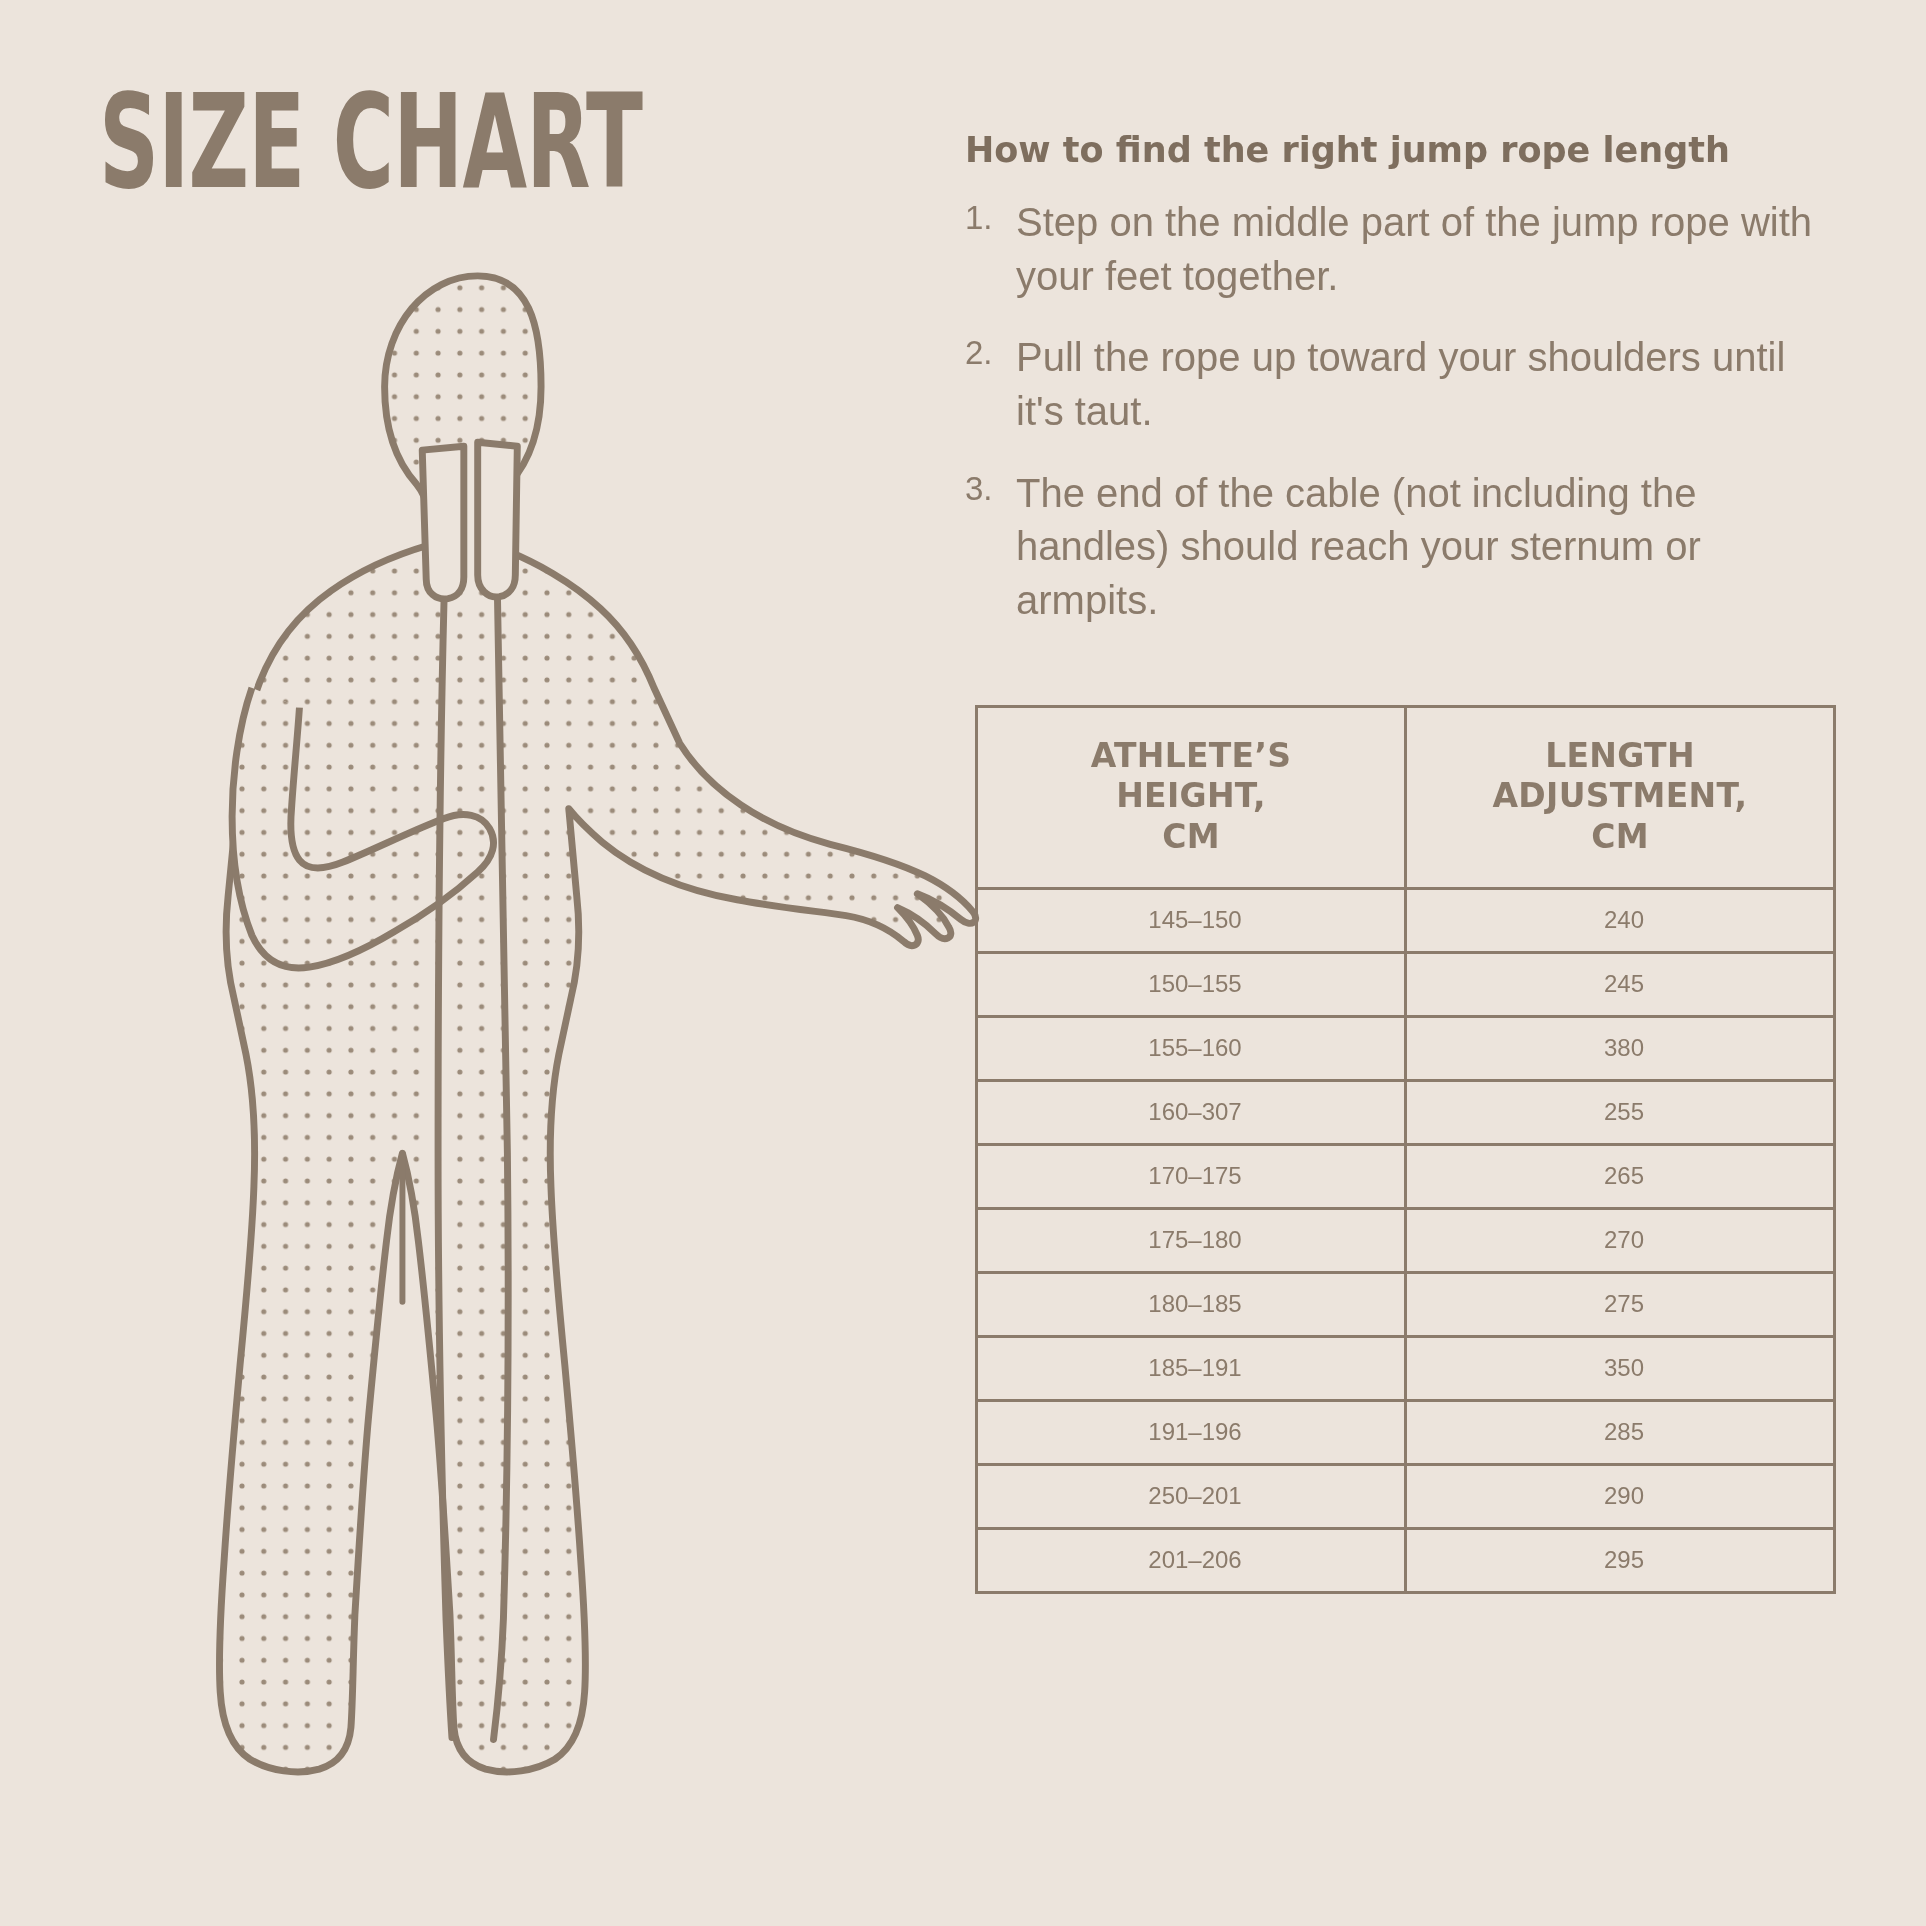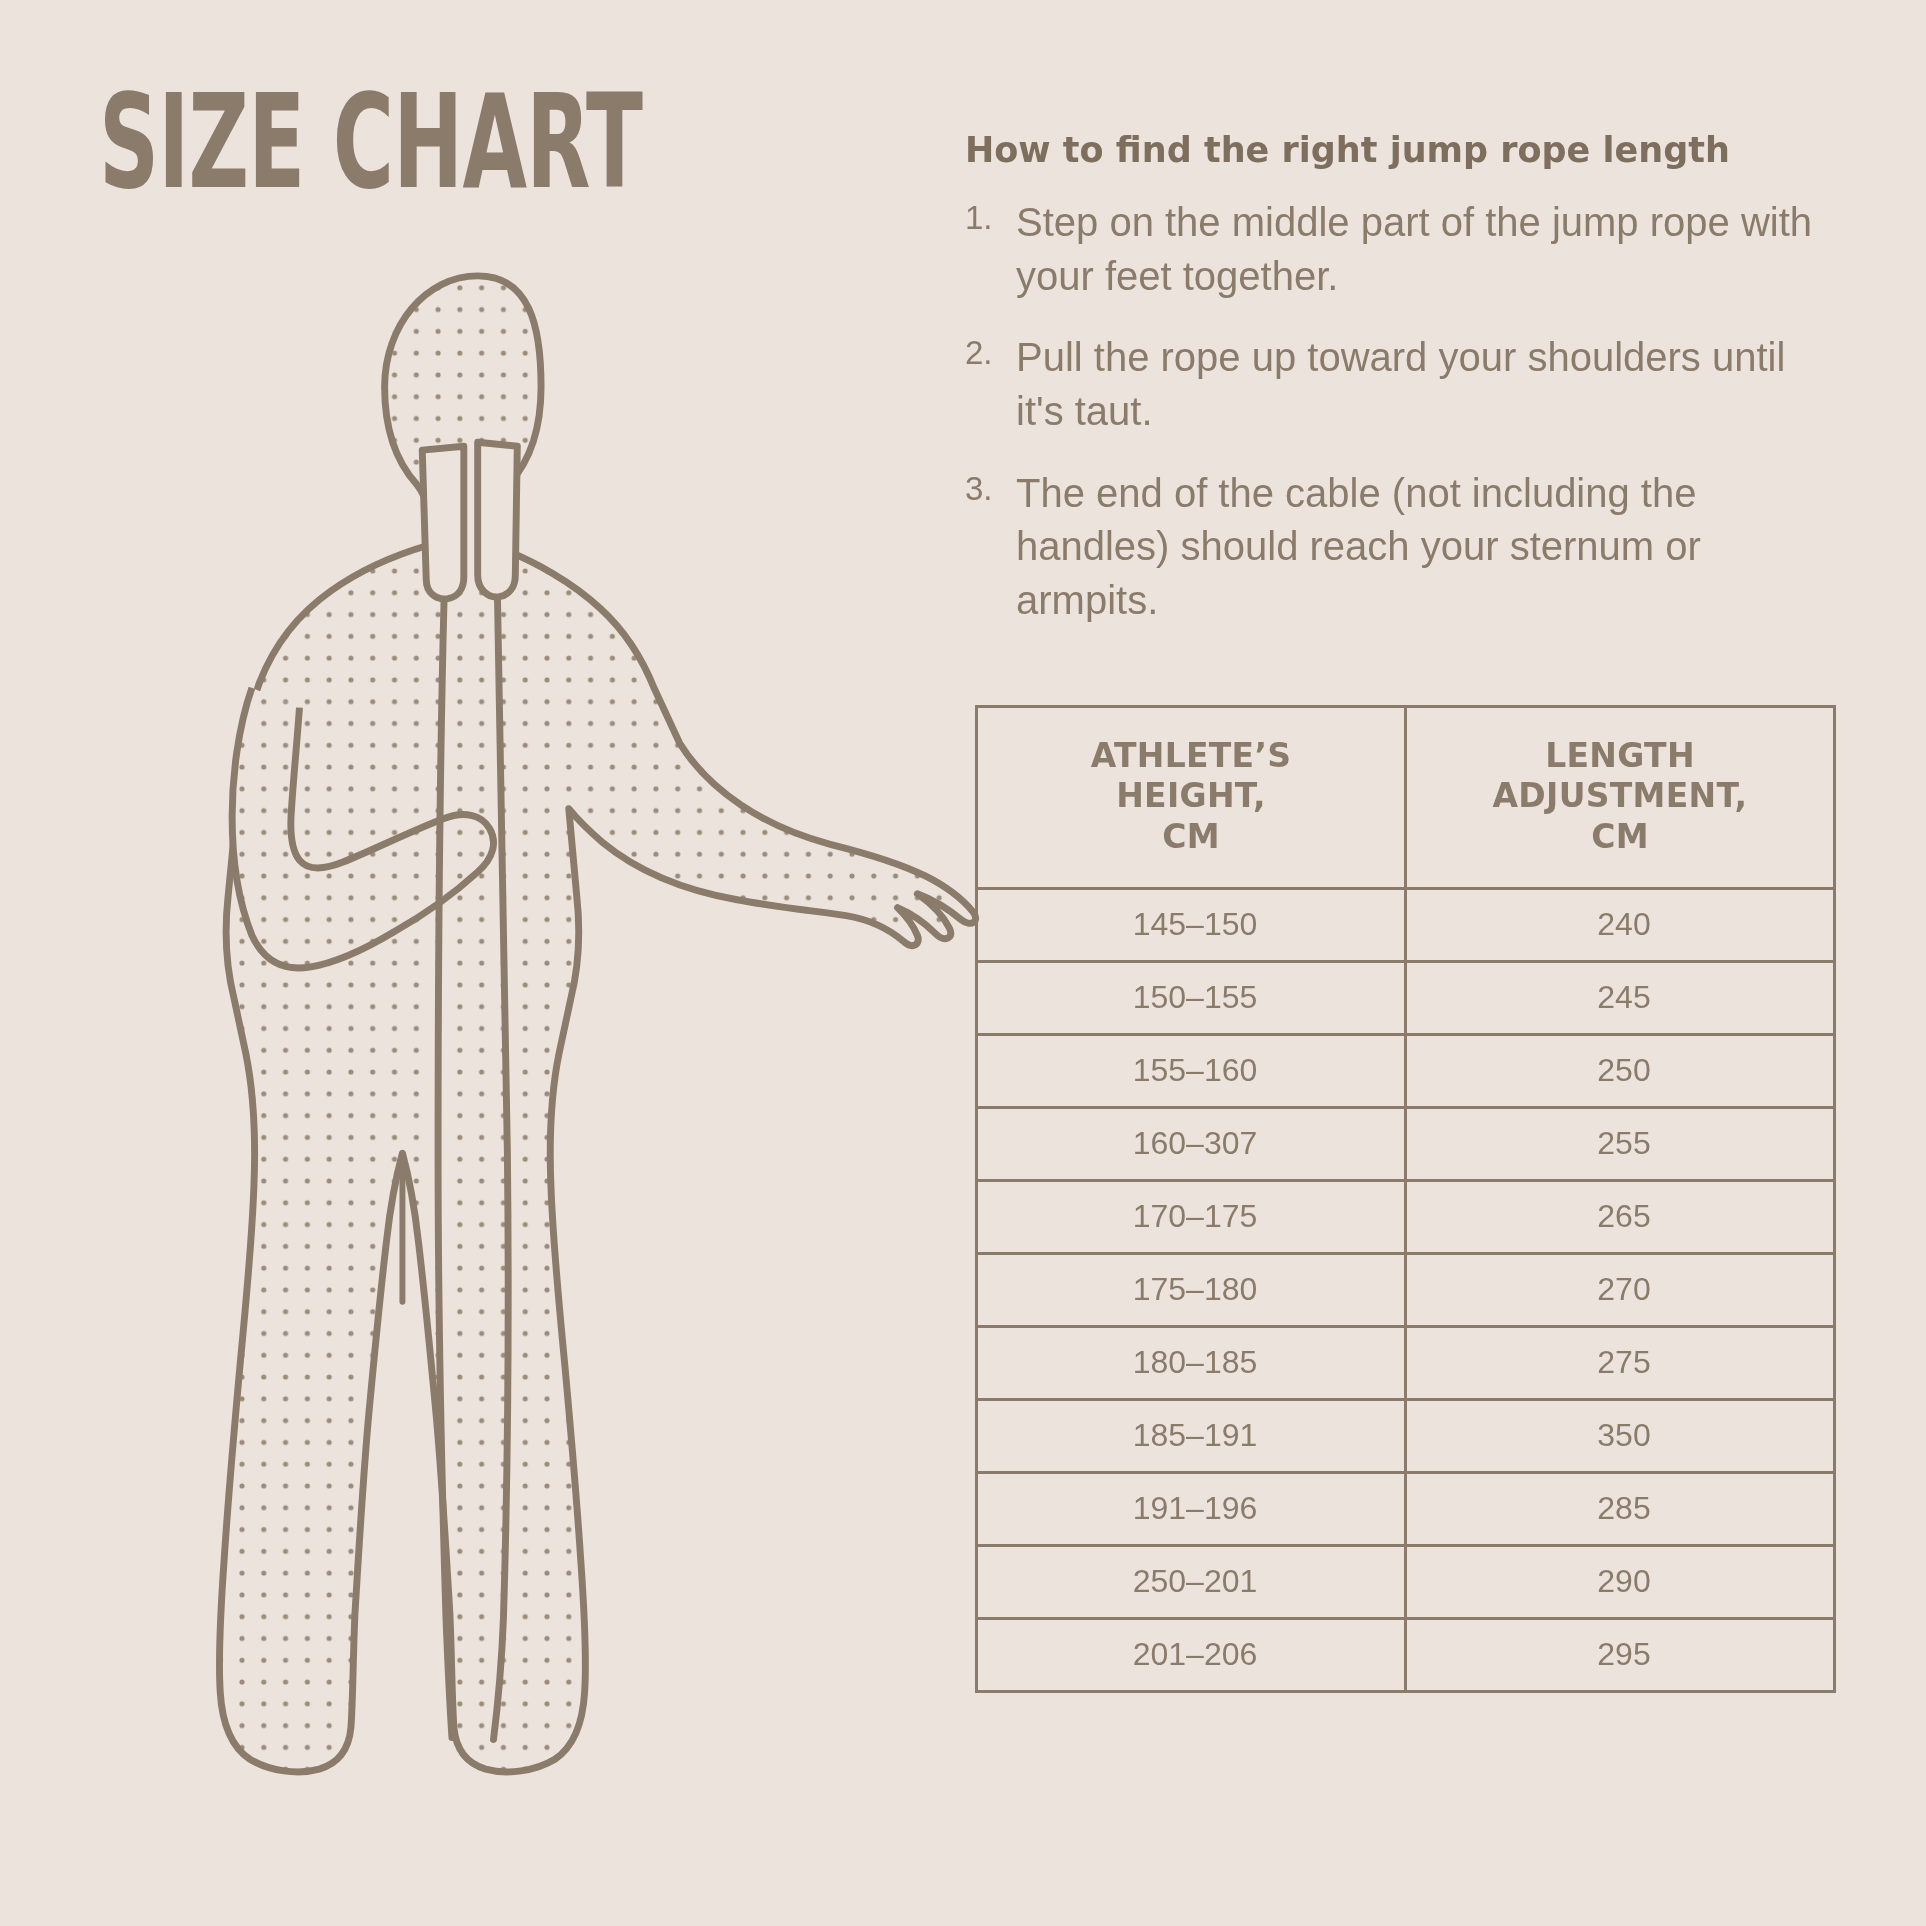--- a/index.html
+++ b/index.html
@@ -101,21 +101,21 @@
   }
   .sizetable th {
     font-family: "DejaVu Sans", sans-serif;
     font-weight: bold;
     font-size: 33px;
     line-height: 1.22;
     padding: 28px 8px 30px 8px;
     letter-spacing: 0.3px;
   }
   .sizetable td {
-    font-size: 32px;
+    font-size: 24px;
     padding: 16px 0 17px 8px;
   }
 </style>
 </head>
 <body>
 
 <div class="page">
 
   <div class="title">SIZE CHART</div>
 
@@ -371,21 +371,21 @@
       <tr>
         <td>145–150</td>
         <td>240</td>
       </tr>
       <tr>
         <td>150–155</td>
         <td>245</td>
       </tr>
       <tr>
         <td>155–160</td>
-        <td>250</td>
+        <td>380</td>
       </tr>
       <tr>
         <td>160–307</td>
         <td>255</td>
       </tr>
       <tr>
         <td>170–175</td>
         <td>265</td>
       </tr>
       <tr>

